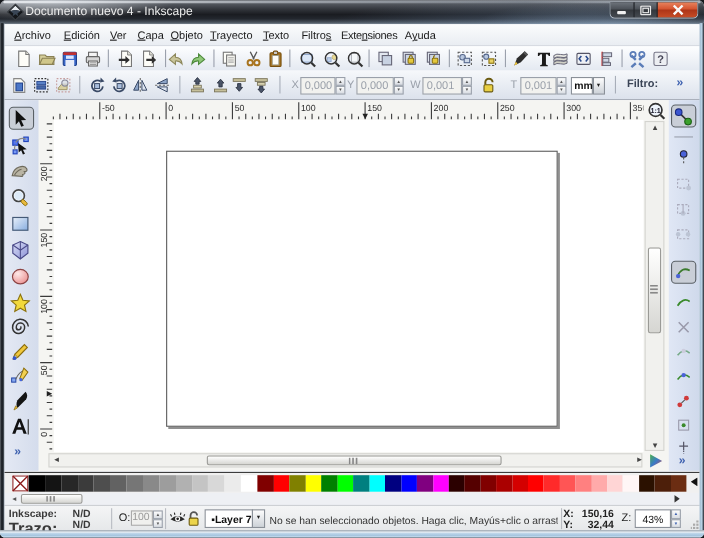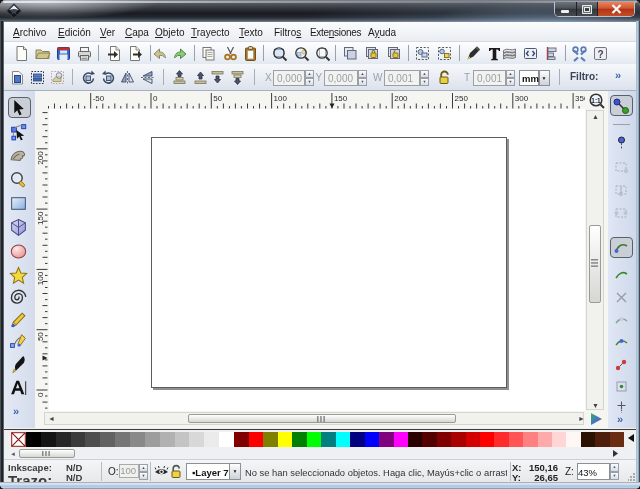--- a/index.html
+++ b/index.html
@@ -38,20 +38,21 @@
 <body>
 <div id="win">
   <div id="title">
     <div style="position:absolute;left:3px;top:1px;width:634px;height:1.5px;background:linear-gradient(90deg,rgba(235,238,242,0.9),rgba(200,206,214,0.55) 40%,rgba(160,170,182,0.35) 75%,rgba(210,218,226,0.6));border-radius:2px"></div>
     <div class="glass"></div>
     <svg style="position:absolute;left:6px;top:3px" width="16" height="16" viewBox="0 0 16 16">
         <path d="M8 0.8 L15.2 8 L8 15.2 L0.8 8 Z" fill="#14161a" stroke="#3c4046"></path>
         <path d="M8 2.2 L12.8 7 L8 6.2 L3.2 7 Z" fill="#e8ecf0"></path>
         <path d="M8 6.2 L12.8 7 L9.8 9.2 L10.6 11.8 L8 10 L5.4 11.8 L6.2 9.2 L3.2 7 Z" fill="#3a4656"></path>
       </svg>
+    <span class="txt">Documento nuevo 4 - Inkscape</span>
   </div>
   <div id="winbtns">
     <div class="b">
         <svg width="9" height="9">
           <rect x="0" y="5" width="8" height="3" rx="1" fill="#f0f0f0"></rect>
         </svg>
       </div>
     <div class="b">
         <svg width="10" height="9">
           <rect x="0.5" y="0.5" width="9" height="8" rx="1" fill="none" stroke="#e8e8e8" stroke-width="1.4"></rect>
@@ -723,23 +724,23 @@
         <path d="M3.2 7 V4.6 a3 3 0 0 1 6 0" fill="none" stroke="#555" stroke-width="1.6"></path>
         <rect x="2" y="7" width="8" height="6.5" rx="1" fill="#ecd44a" stroke="#6b5a10"></rect>
       </svg>
     <span style="position:absolute;left:182px;top:3px;width:44px;height:17px;background:#fff;border:1px solid #8a9098;font-size:9.5px;font-weight:bold;color:#111;padding:2.5px 0 0 5px">▪Layer 7</span>
     <span style="position:absolute;left:225px;top:3px;width:12px;height:17px;background:linear-gradient(#fdfdfd,#cdd2d8);border:1px solid #8a9098;font-size:5px;color:#222;text-align:center;line-height:15px">▼</span>
     <span style="position:absolute;left:241px;top:6.5px;color:#333;font-size:9.4px;white-space:nowrap;width:262px;overflow:hidden">No se han seleccionado objetos. Haga clic, Mayús+clic o arrastr</span>
     <div class="vsep" style="left:505.5px"></div>
     <span style="position:absolute;left:508px;top:2px;font-size:9.5px;font-weight:bold">X:</span>
     <span style="position:absolute;left:508px;top:12px;font-size:9.5px;font-weight:bold">Y:</span>
     <span style="position:absolute;left:520px;top:2px;width:34px;text-align:right;font-size:9.5px;font-weight:bold">150,16</span>
-    <span style="position:absolute;left:520px;top:12px;width:34px;text-align:right;font-size:9.5px;font-weight:bold">26,65</span>
+    <span style="position:absolute;left:520px;top:12px;width:34px;text-align:right;font-size:9.5px;font-weight:bold">32,44</span>
     <span style="position:absolute;left:561px;top:6px">Z:</span>
-    <span style="position:absolute;left:573px;top:3px;width:33px;height:17px;background:#fff;border:1px solid #8a9098;font-size:9.5px;color:#111;padding-top:3px">43%</span>
+    <span style="position:absolute;left:573px;top:3px;width:33px;height:17px;background:#fff;border:1px solid #8a9098;font-size:9.5px;color:#111;text-align:center;padding-top:3px">43%</span>
     <span class="spn" style="left:606px;top:3px;height:17px">
         <i style="color:#3f62b0">▲</i>
         <i style="color:#3f62b0">▼</i>
       </span>
     <svg style="position:absolute;left:624px;top:13px" width="8" height="8">
         <g fill="#aaa">
           <rect x="5" y="0" width="2" height="2"></rect>
           <rect x="5" y="3" width="2" height="2"></rect>
           <rect x="5" y="6" width="2" height="2"></rect>
           <rect x="2" y="3" width="2" height="2"></rect>

